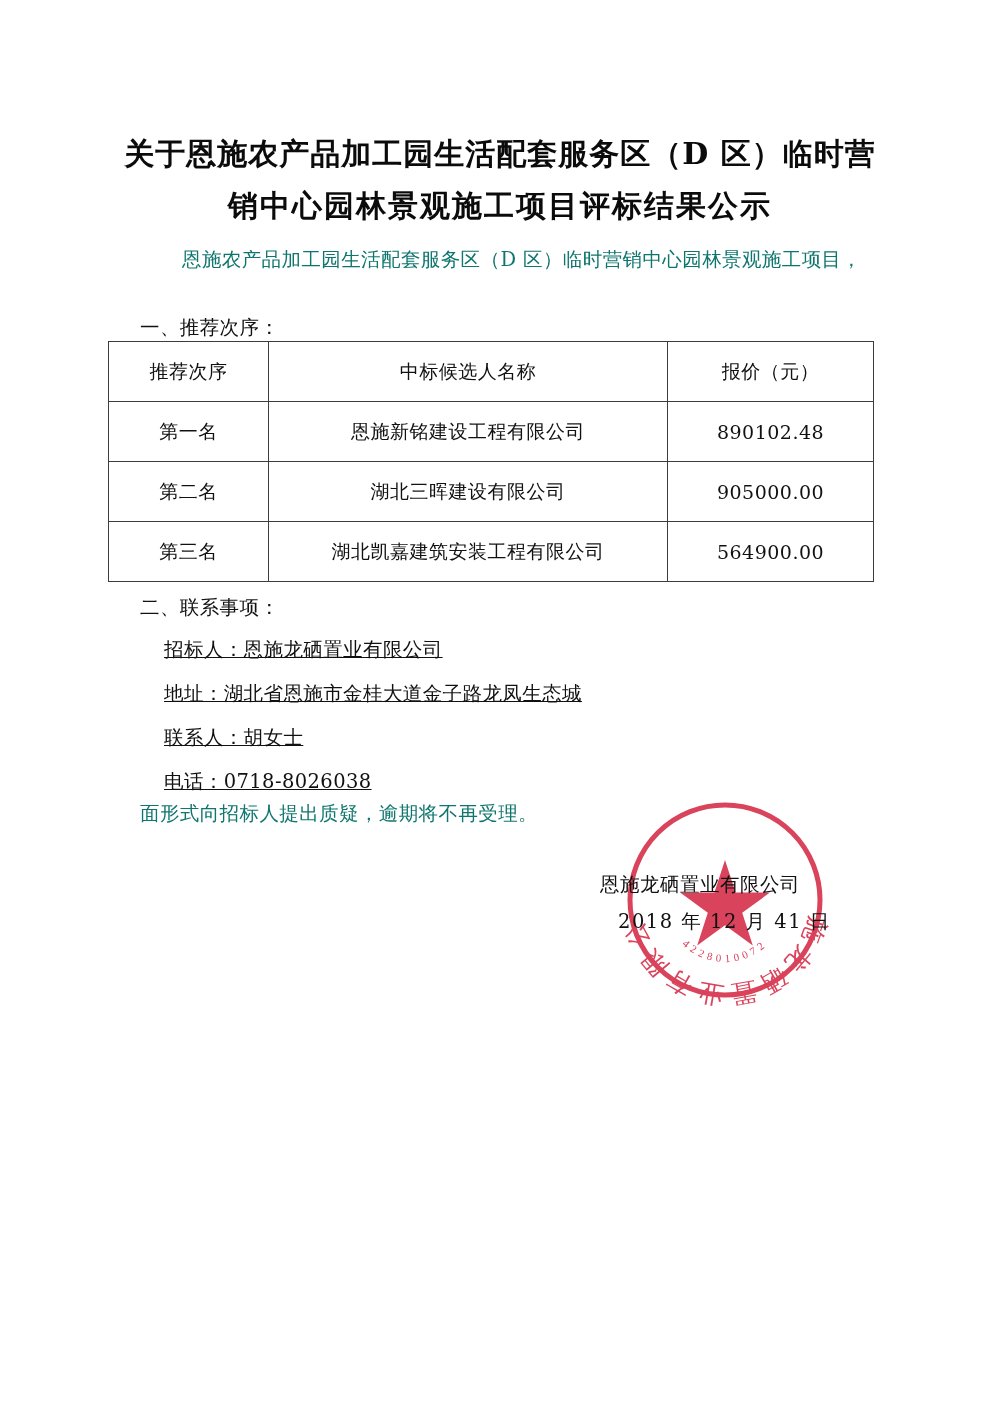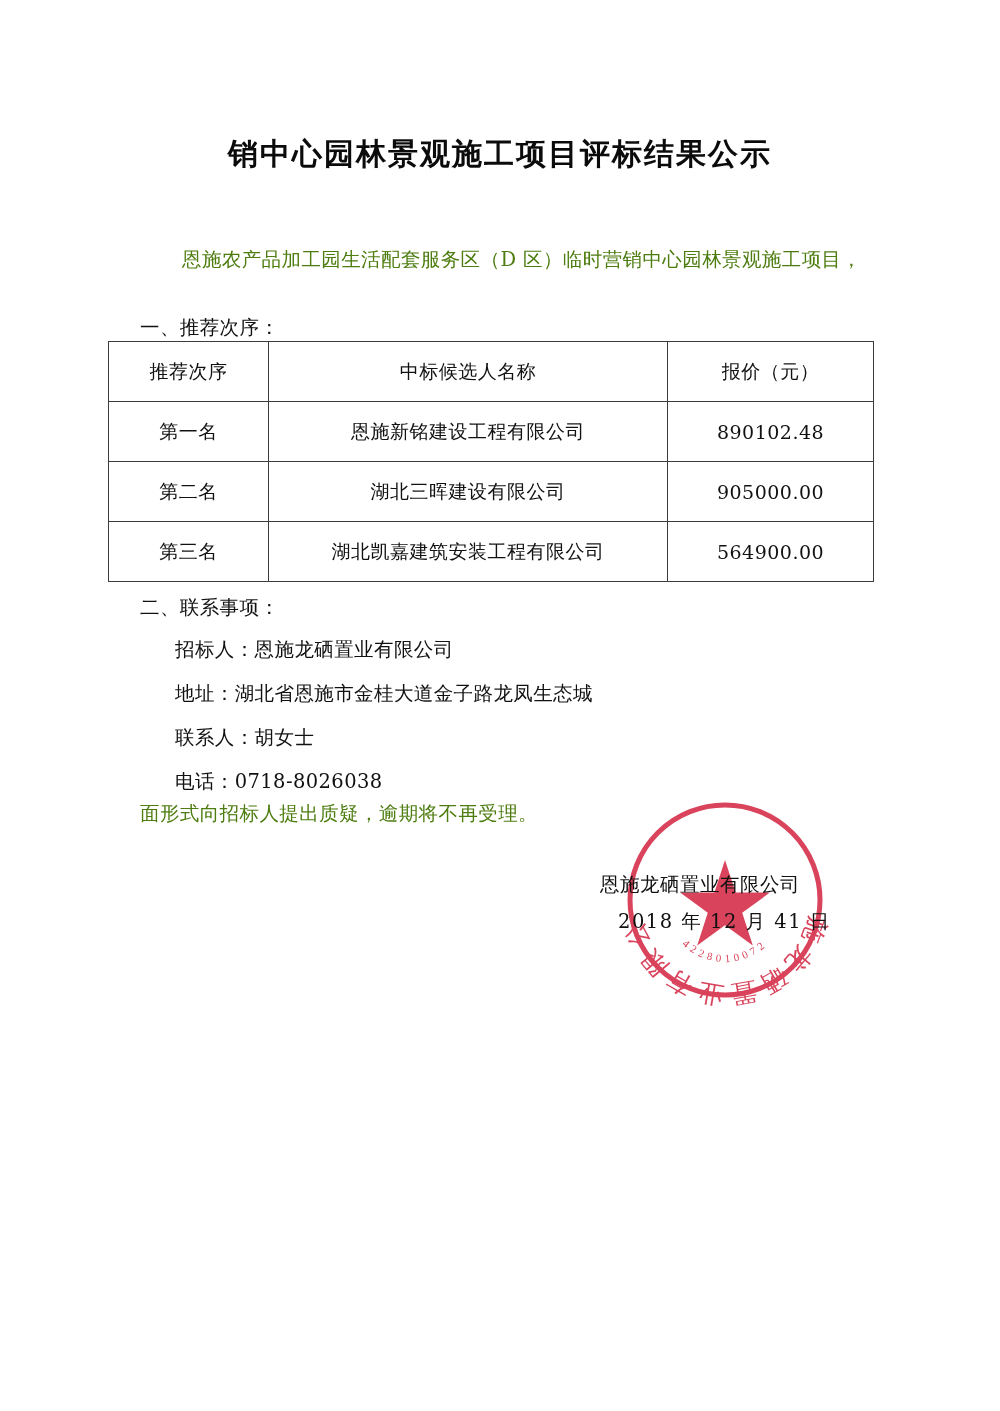--- a/index.html
+++ b/index.html
@@ -49,21 +49,21 @@
     letter-spacing: 2px;
   }
 
   
   .body-text {
     position: absolute;
     left: 140px;
     width: 740px;
     font-size: 19.5px;
     line-height: 44px;
-    color: #4d7c0f;
+    color: #0f766e;
     letter-spacing: 0.4px;
   }
   .p-intro { top: 238px; }
   .p-intro .ln { display: block; white-space: nowrap; }
   .indent2 { padding-left: 42px; }
 
   .section-head {
     position: absolute;
     left: 140px;
     font-size: 19.5px;
@@ -101,26 +101,27 @@
   .col-price { width: 205px; }
   .price-cell {
     font-family: "Liberation Serif", "DejaVu Serif", serif;
     letter-spacing: 0.8px;
     font-size: 19px;
   }
 
   
   .contact-list {
     position: absolute;
-    left: 175px;
+    left: 164px;
     top: 628px;
     font-size: 19.5px;
     line-height: 44px;
     letter-spacing: 0.4px;
     color: #111111;
+    text-decoration: underline;
   }
   .contact-list .ci { display: block; white-space: nowrap; }
 
   .p-closing { top: 792px; }
   .p-closing .ln { display: block; white-space: nowrap; }
 
   
   .signature {
     position: absolute;
     left: 600px;
@@ -149,20 +150,21 @@
   }
   .seal svg { display: block; width: 214px; height: 214px; }
 </style>
 </head>
 <body>
 
 <div class="page">
   <div class="sheet">
 
     <div class="doc-title">
+      <span class="tline l1">关于恩施农产品加工园生活配套服务区（D 区）临时营</span>
       <span class="tline l2">销中心园林景观施工项目评标结果公示</span>
     </div>
 
     <div class="body-text p-intro">
       <span class="ln indent2">恩施农产品加工园生活配套服务区（D 区）临时营销中心园林景观施工项目，</span>
     </div>
 
     <div class="section-head sec-1">一、推荐次序：</div>
 
     <table class="result-table">

